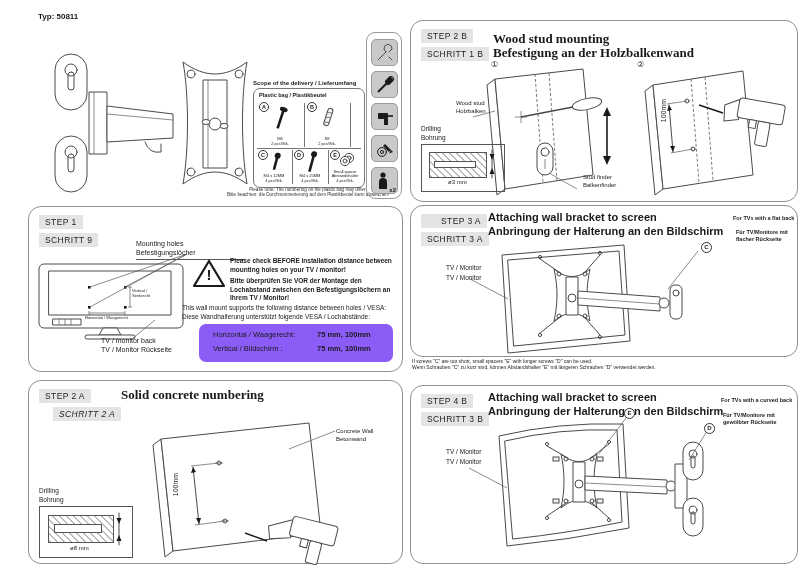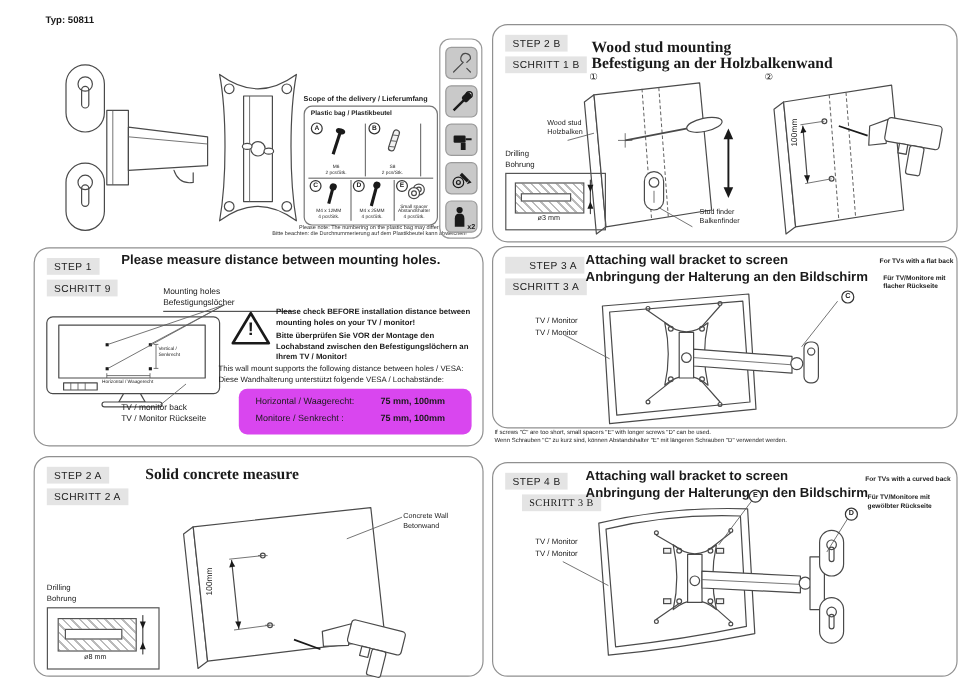--- a/index.html
+++ b/index.html
@@ -18,21 +18,21 @@
   .micro{font-size:4px;line-height:4.6px;}
   .boldtxt{font-weight:bold;}
   svg.draw{position:absolute;overflow:visible;display:block;}
   .ln{stroke:#4a4a4a;fill:none;stroke-width:1;stroke-linejoin:round;stroke-linecap:round;}
   .lnthin{stroke:#5a5a5a;fill:none;stroke-width:.7;}
   .fw{fill:#ffffff;stroke:#4a4a4a;stroke-width:1;stroke-linejoin:round;}
   .fg{fill:#f2f2f2;stroke:#4a4a4a;stroke-width:1;}
   .fb{fill:#1a1a1a;stroke:none;}
   .dash{stroke:#5a5a5a;fill:none;stroke-width:.8;stroke-dasharray:3 2;}
   .rot90{transform:rotate(-90deg);}
-  .vesa-box{position:absolute;background:#d946ef;border-radius:7px;}
+  .vesa-box{position:absolute;background:#8b5cf6;border-radius:7px;}
   .vesa-row{position:absolute;font-size:7.5px;white-space:nowrap;}
   .circ{position:absolute;width:9px;height:9px;border:1px solid #333;border-radius:50%;
         font-size:6px;line-height:9px;text-align:center;font-weight:bold;background:#fff;}
   .tool{position:absolute;left:4px;width:25px;height:25px;background:#c9c9c9;
         border:1px solid #9b9b9b;border-radius:5px;display:flex;align-items:center;justify-content:center;}
   .part-cell{position:absolute;text-align:center;}
   .part-letter{position:absolute;left:1px;top:0;width:8px;height:8px;border:.8px solid #333;
         border-radius:50%;font-size:5.5px;line-height:8px;text-align:center;font-weight:bold;}
   .part-label{position:absolute;left:0;right:0;bottom:0;font-size:4px;line-height:4.8px;color:#222;}
   .divider-v{position:absolute;width:0;border-left:.8px solid #777;}
@@ -191,21 +191,20 @@
       <circle class="fb" cx="8" cy="4" r="2.6"></circle>
       <path class="fb" d="M4,18 v-7 q0,-4 4,-4 q4,0 4,4 v7 z"></path>
     </svg>
     <span class="abs" style="right:1px;bottom:0;font-size:6px;font-weight:bold;">x2</span>
   </div>
 </div>
 
 <div class="panel" style="left:28px;top:206px;width:373px;height:164px;">
   <div class="badge" style="left:10px;top:8px;">STEP  1</div>
   <div class="badge" style="left:10px;top:26px;">SCHRITT 9</div>
-  <div class="t-big" style="left:72px;top:4px;">Please measure distance between mounting holes.</div>
 
   <div class="small" style="left:107px;top:33px;font-size:7px;">Mounting holes</div>
   <div class="small" style="left:107px;top:42px;font-size:7px;">Befestigungslöcher</div>
   <div class="leaderline" style="left:107px;top:52px;width:108px;"></div>
 
   <svg class="draw" style="left:8px;top:55px;" width="152" height="80" viewBox="0 0 152 80">
     <rect class="fw" x="2" y="2" width="144" height="64" rx="5"></rect>
     <rect class="ln" x="12" y="9" width="122" height="44"></rect>
     <rect class="fb" x="51" y="24" width="2.6" height="2.6"></rect>
       <rect class="fb" x="87" y="24" width="2.6" height="2.6"></rect>
@@ -241,29 +240,29 @@
   </div>
   <div class="small2 boldtxt" style="left:201px;top:50px;width:170px;">Please check BEFORE installation distance between mounting holes on your TV / monitor!</div>
   <div class="small2 boldtxt" style="left:201px;top:70px;width:170px;">Bitte überprüfen Sie VOR der Montage den Lochabstand zwischen den Befestigungslöchern an Ihrem TV / Monitor!</div>
 
   <div class="small" style="left:153px;top:97px;">This wall mount supports the following distance between holes / VESA:</div>
   <div class="small" style="left:153px;top:106px;">Diese Wandhalterung unterstützt folgende VESA / Lochabstände:</div>
 
   <div class="vesa-box" style="left:170px;top:117px;width:194px;height:38px;">
     <span class="vesa-row" style="left:14px;top:6px;">Horizontal / Waagerecht:</span>
     <span class="vesa-row boldtxt" style="left:118px;top:6px;">75 mm, 100mm</span>
-    <span class="vesa-row" style="left:14px;top:20px;">Monitore / Senkrecht :</span>
+    <span class="vesa-row" style="left:14px;top:20px;">Vertical / Bildschirm :</span>
     <span class="vesa-row boldtxt" style="left:118px;top:20px;">75 mm, 100mm</span>
   </div>
 </div>
 
 <div class="panel" style="left:28px;top:380px;width:373px;height:182px;">
   <div class="badge" style="left:10px;top:8px;">STEP  2 A</div>
-  <div class="badge" style="left:10px;top:26px;">SCHRITT 2 A</div>
-  <div class="t-bold" style="left:92px;top:6px;">Solid concrete measure</div>
+  <div class="badge" style="left:24px;top:26px;font-style:italic;">SCHRITT 2 A</div>
+  <div class="t-bold" style="left:92px;top:6px;">Solid concrete numbering</div>
 
   <svg class="draw" style="left:110px;top:38px;" width="225" height="142" viewBox="0 0 225 142">
     <polygon class="fw" points="14,26 22,20 34,132 26,138"></polygon>
     <polygon class="fw" points="22,20 170,4 182,114 34,132"></polygon>
     <circle class="ln" cx="80" cy="44" r="2"></circle>
       <line class="lnthin" x1="76" y1="44" x2="84" y2="44"></line>
     <circle class="ln" cx="86" cy="102" r="2"></circle>
       <line class="lnthin" x1="82" y1="102" x2="90" y2="102"></line>
     <line class="lnthin" x1="80" y1="44" x2="52" y2="47"></line>
     <line class="lnthin" x1="86" y1="102" x2="56" y2="106"></line>
@@ -412,21 +411,21 @@
   <div class="small" style="left:35px;top:68px;">TV / Monitor</div>
   <div class="circ" style="left:290px;top:36px;">C</div>
 </div>
 <div class="abs" style="left:412px;top:358px;width:384px;font-size:5px;line-height:6px;color:#222;">
   <div>If screws "C" are too short, small spacers "E" with longer screws "D" can be used.</div>
   <div>Wenn Schrauben "C" zu kurz sind,  können Abstandshalter "E" mit längeren Schrauben "D" verwendet werden.</div>
 </div>
 
 <div class="panel" style="left:410px;top:385px;width:386px;height:177px;">
   <div class="badge" style="left:10px;top:8px;">STEP  4 B</div>
-  <div class="badge" style="left:24px;top:26px;font-family:Liberation Serif, serif;">SCHRITT 3 B</div>
+  <div class="badge" style="left:10px;top:26px;">SCHRITT 3 B</div>
   <div class="t-big" style="left:77px;top:5px;">Attaching wall bracket to screen</div>
   <div class="sub" style="left:310px;top:11px;white-space:nowrap;">For TVs with a curved back</div>
   <div class="t-big" style="left:77px;top:19px;">Anbringung der Halterung an den Bildschirm</div>
   <div class="sub" style="left:312px;top:26px;">
     <div>Für TV/Monitore mit</div>
       <div>gewölbter Rückseite</div>
   </div>
 
   <svg class="draw" style="left:72px;top:30px;" width="235" height="142" viewBox="0 0 235 142">
     <path class="fw" d="M16,20 Q75,6 140,8 L146,112 Q85,124 24,130 Z"></path>

